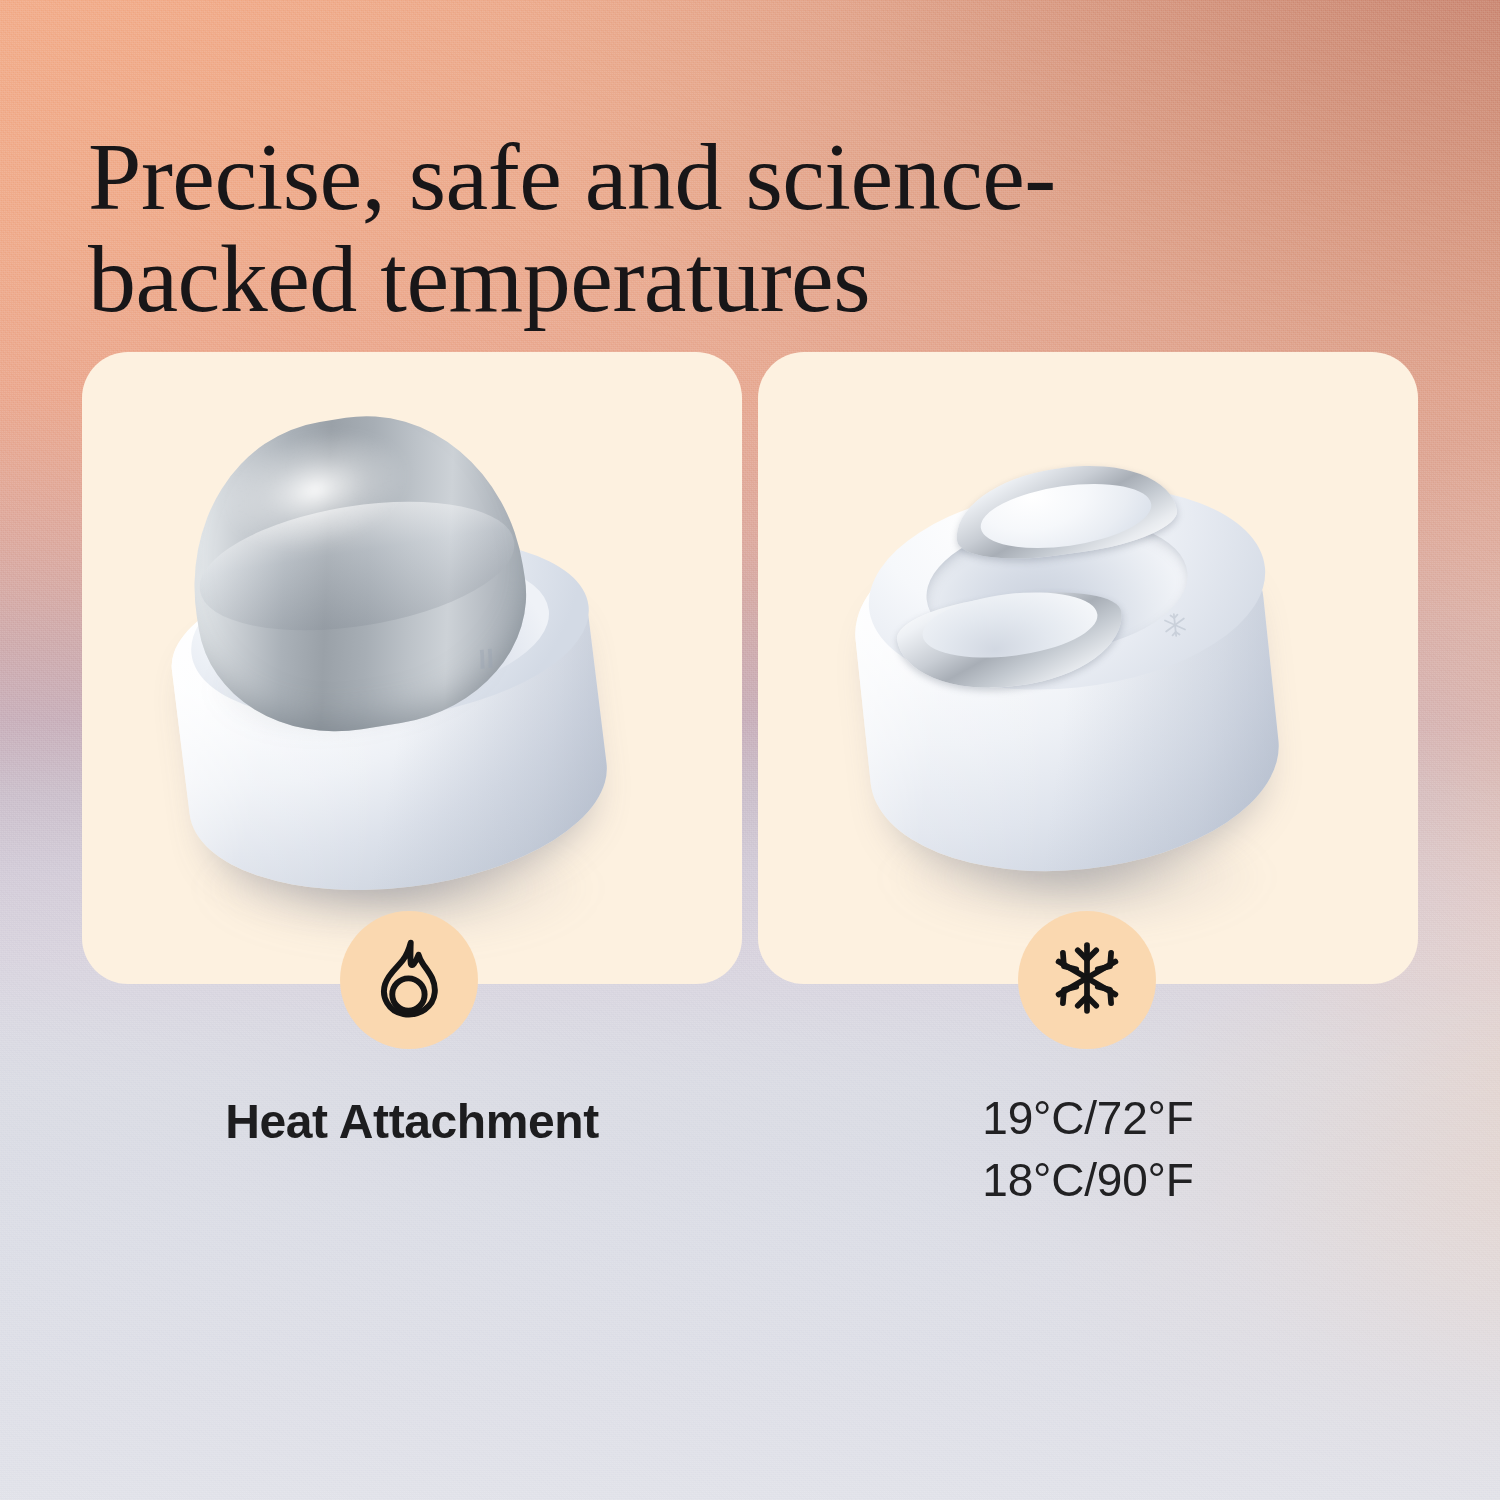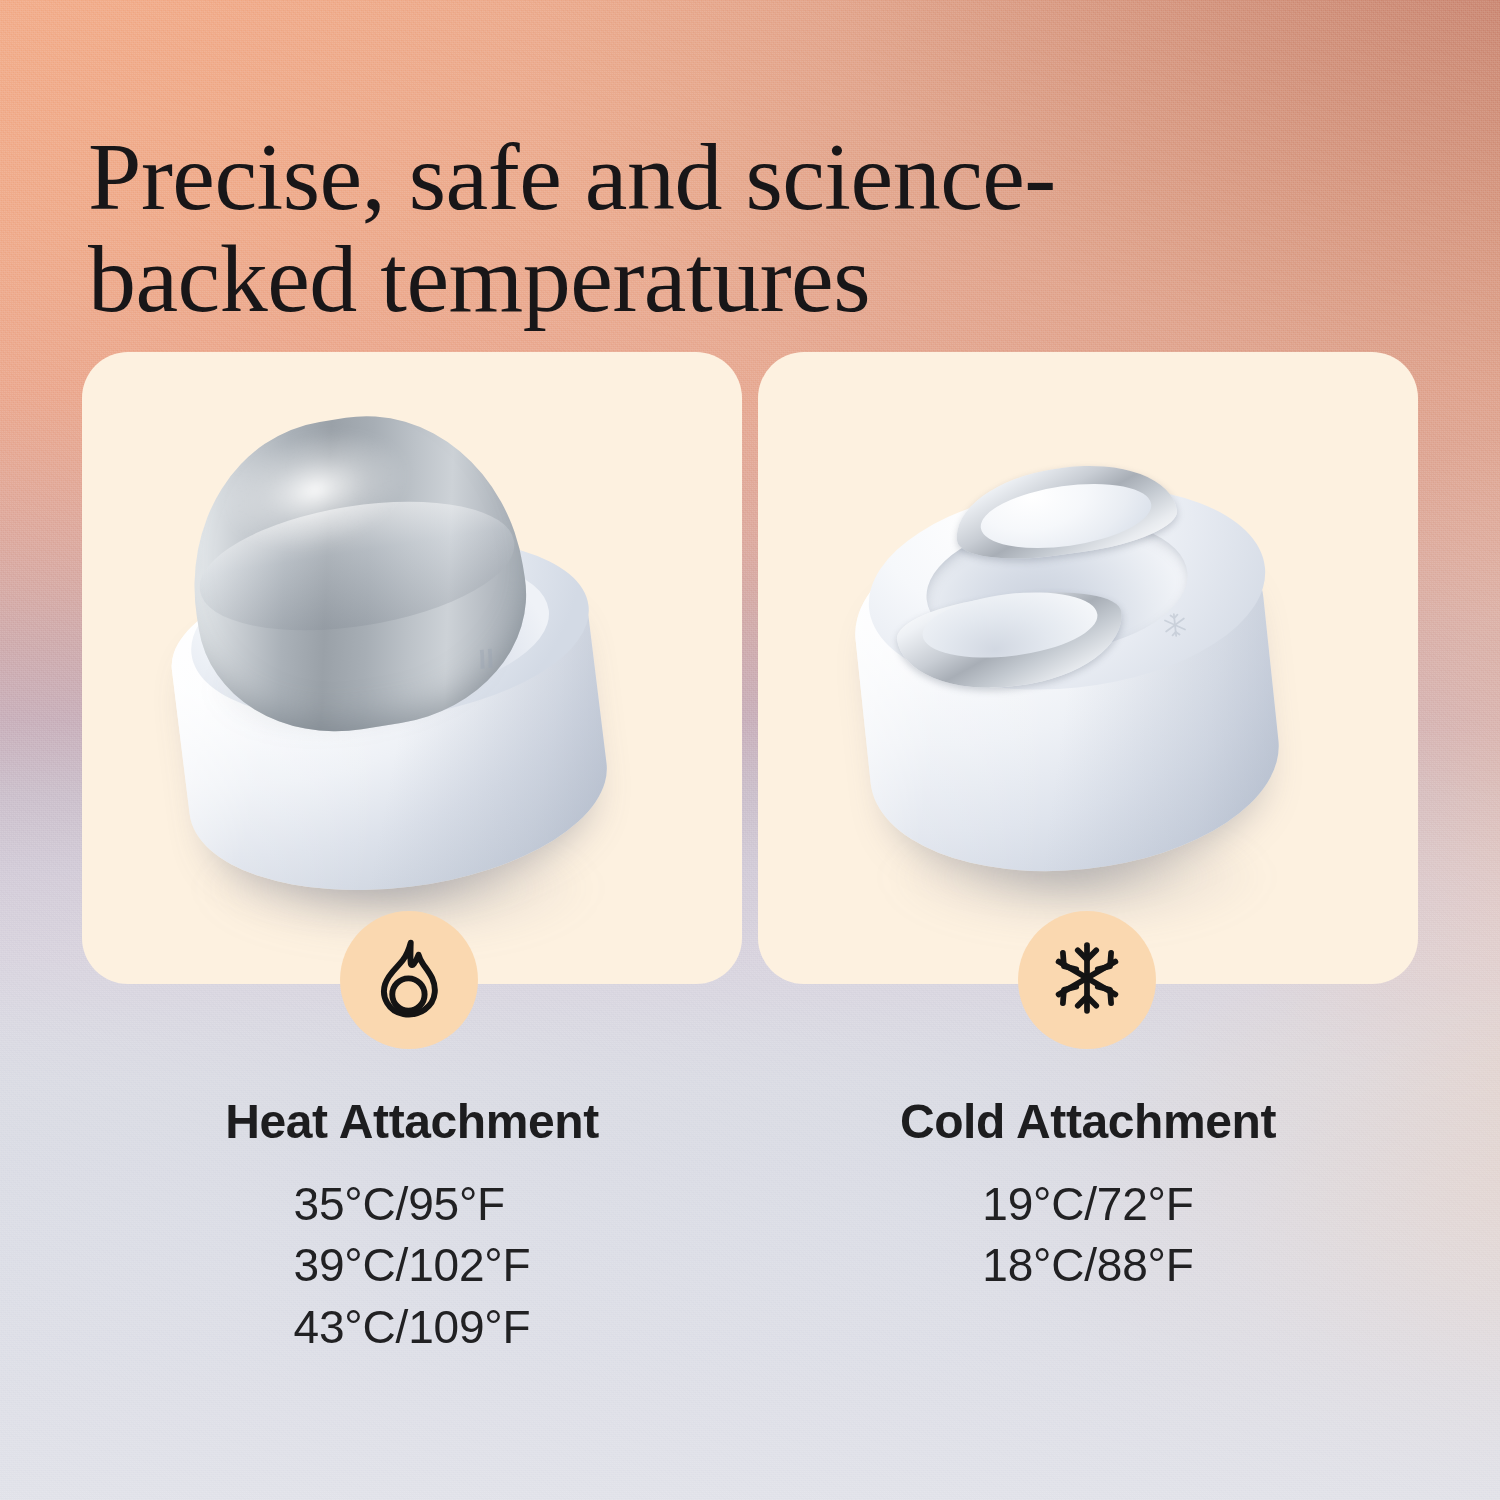--- a/index.html
+++ b/index.html
@@ -351,28 +351,22 @@
           <path d="M63.5 15.5 L62.5 28.5 L50.5 31.5"></path>
 
           <path d="M16.5 64.5 L17.5 51.5 L29.5 48.5"></path>
         </g>
       </svg>
     </span>
   </div>
 
   <div class="label-block" id="label-heat">
     <div class="attach-title">Heat Attachment</div>
-    <ul class="temp-list">
-      <li>35°C/95°F</li>
-      <li>39°C/102°F</li>
-      <li>43°C/109°F</li>
-    </ul>
   </div>
 
   <div class="label-block" id="label-cold">
-    <div class="attach-title">Cold Attachment</div>
     <ul class="temp-list">
       <li>19°C/72°F</li>
-      <li>18°C/88°F</li>
+      <li>18°C/90°F</li>
     </ul>
   </div>
 
 </div>
 
 </body></html>

